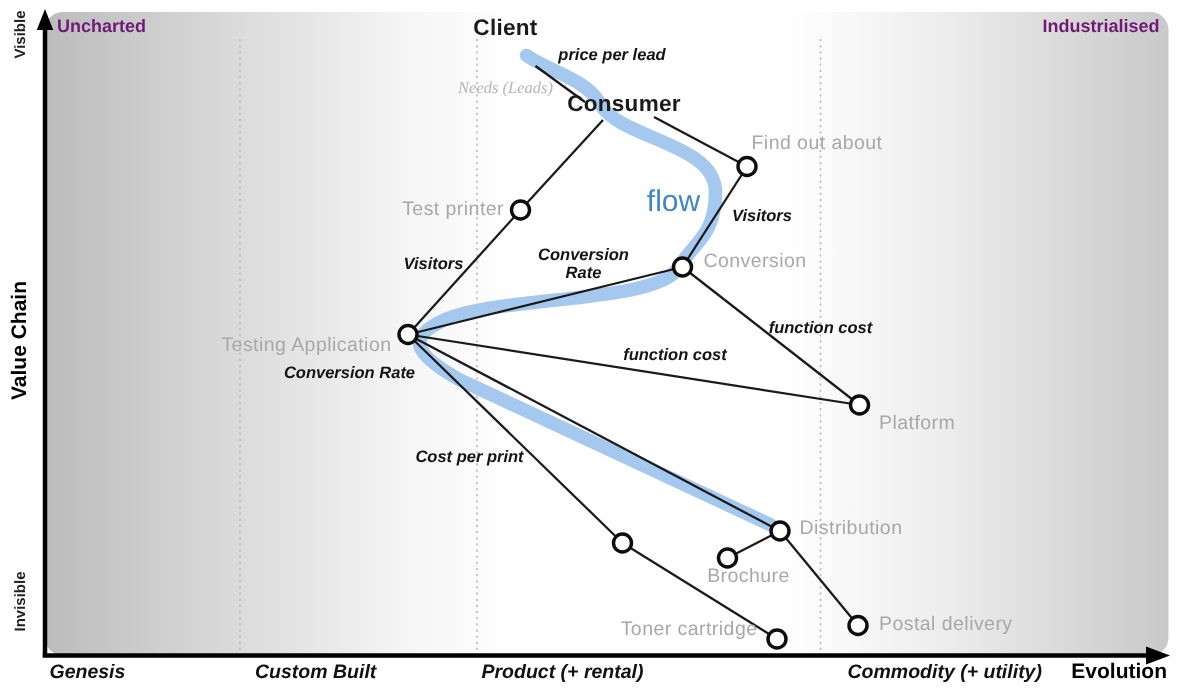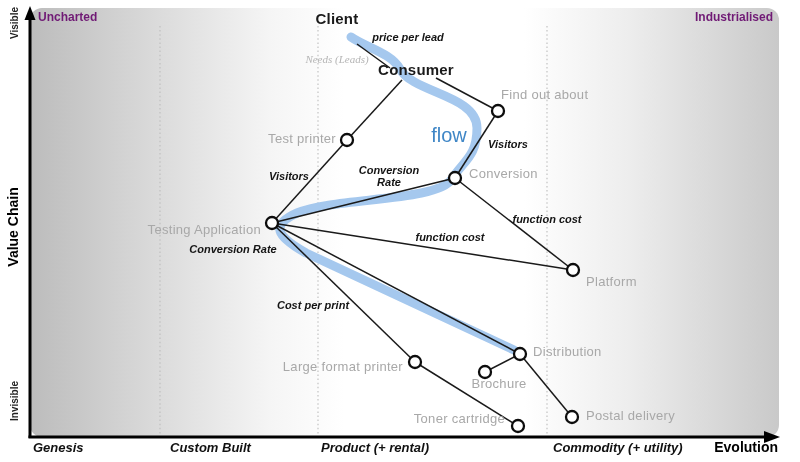--- a/index.html
+++ b/index.html
@@ -92,32 +92,31 @@
   <div class="lbl corner" style="left:38px;top:11px;">Uncharted</div>
   <div class="lbl corner" style="right:27px;top:11px;">Industrialised</div>
 
   <div class="lbl rot yaxis-end" style="left:15px;top:23px;">Visible</div>
   <div class="lbl rot yaxis-title" style="left:13px;top:227px;">Value Chain</div>
   <div class="lbl rot yaxis-end" style="left:15px;top:401px;">Invisible</div>
 
   <div class="lbl axis-stage" style="left:33px;top:441px;">Genesis</div>
   <div class="lbl axis-stage" style="left:170px;top:441px;">Custom Built</div>
   <div class="lbl axis-stage" style="left:321px;top:441px;">Product (+ rental)</div>
-  <div class="lbl axis-stage" style="left:553px;top:441px;">Commodity (+ utility)</div>
+  <div class="lbl axis-stage" style="left:565px;top:441px;">Commodity (+ utility)</div>
   <div class="lbl axis-title" style="right:22px;top:440px;">Evolution</div>
 
   <div class="lbl center node-title" style="left:337px;top:19px;">Client</div>
   <div class="lbl center node-title" style="left:416px;top:70px;">Consumer</div>
 
   <div class="lbl leftal gray-label" style="left:501px;top:95px;">Find out about</div>
   <div class="lbl rightal gray-label" style="left:336px;top:139px;">Test printer</div>
   <div class="lbl leftal gray-label" style="left:469px;top:174px;">Conversion</div>
   <div class="lbl rightal gray-label" style="left:261px;top:230px;">Testing Application</div>
   <div class="lbl leftal gray-label" style="left:586px;top:282px;">Platform</div>
-  <div class="lbl rightal gray-label" style="left:403px;top:367px;">Large format printer</div>
   <div class="lbl leftal gray-label" style="left:533px;top:352px;">Distribution</div>
   <div class="lbl center gray-label" style="left:499px;top:384px;">Brochure</div>
   <div class="lbl leftal gray-label" style="left:586px;top:416px;">Postal delivery</div>
   <div class="lbl rightal gray-label" style="left:505px;top:419px;">Toner cartridge</div>
 
   <div class="lbl center edge-label" style="left:408px;top:38px;">price per lead</div>
   <div class="lbl center soft-label" style="left:337px;top:60px;font-family:Liberation Serif, serif;">Needs (Leads)</div>
   <div class="lbl center flow-text" style="left:449px;top:135px;">flow</div>
   <div class="lbl center edge-label" style="left:289px;top:177px;">Visitors</div>
   <div class="lbl center edge-label" style="left:508px;top:145px;">Visitors</div>

